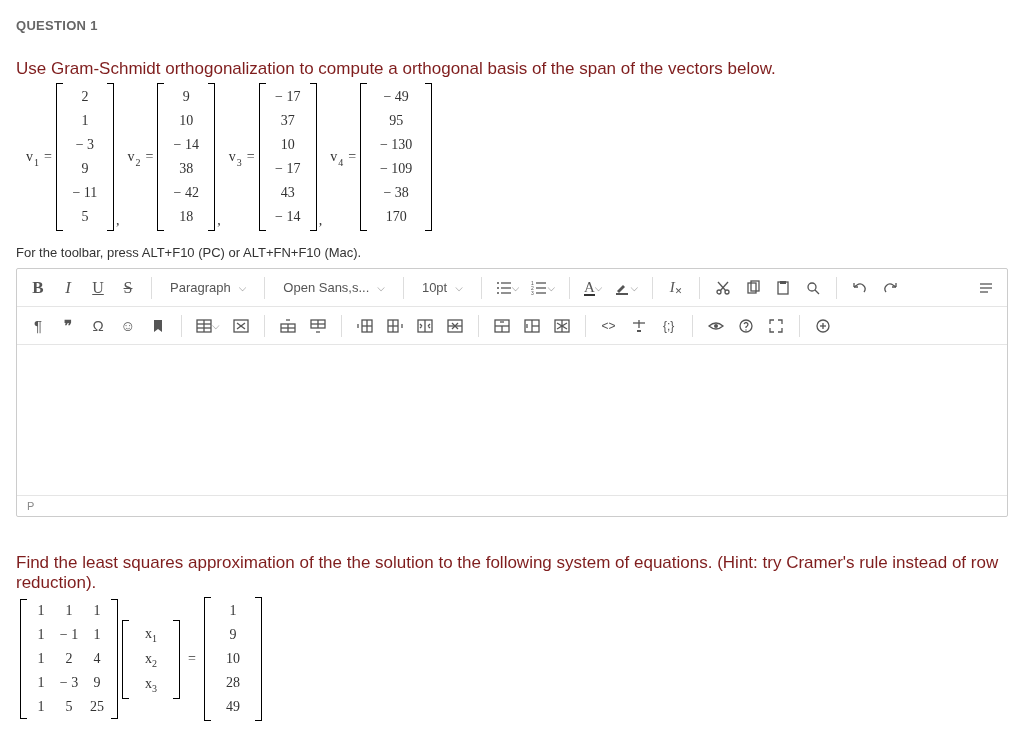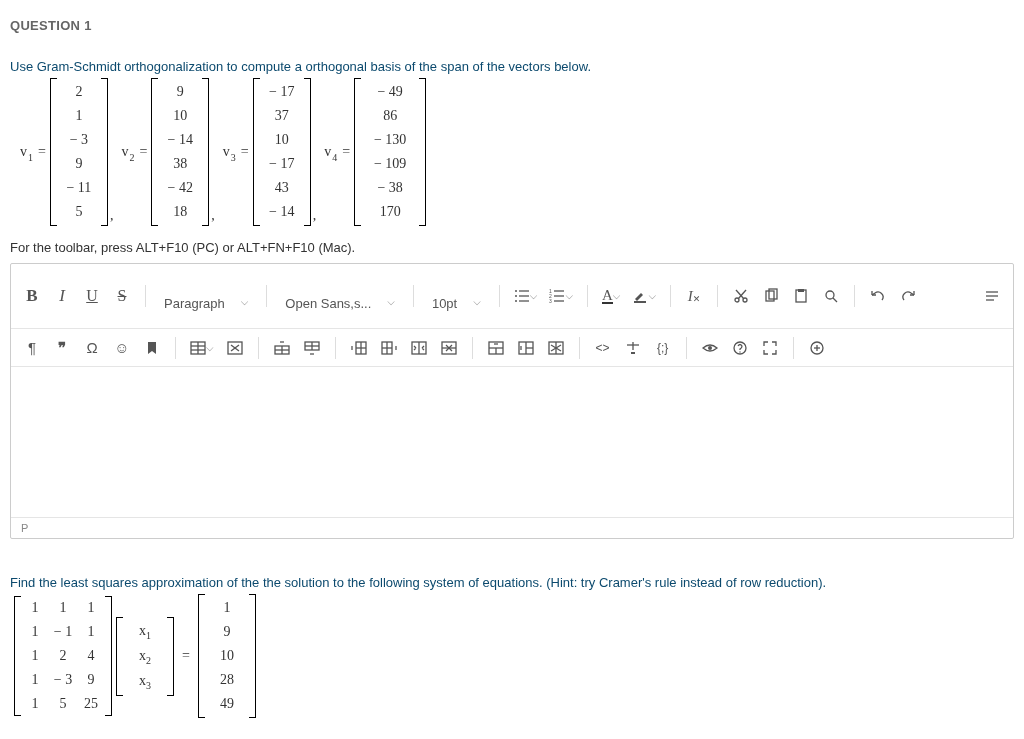--- a/index.html
+++ b/index.html
@@ -5,29 +5,29 @@
   * { box-sizing: border-box; }
   body {
     margin: 0;
     padding: 0;
     font-family: Arial, Helvetica, sans-serif;
     background: #fff;
     color: #333;
     font-size: 13px;
   }
   .container { width: 1024px; padding: 0; }
-  .question-block { padding: 18px 10px; }
+  .question-block { padding: 18px 16px; }
   .q-header {
     font-size: 13px;
     font-weight: bold;
     color: #666;
     letter-spacing: 0.3px;
     margin-bottom: 26px;
   }
-  .prompt { font-size: 13px; color: #0c4a6e; margin-bottom: 4px; }
+  .prompt { font-size: 17px; color: #7f1d1d; margin-bottom: 4px; }
 
   
   .eqrow { display: flex; align-items: center; gap: 0; margin: 2px 0 14px 4px; font-family: "Times New Roman", serif; font-size: 14px;}
   .vlabel { display: inline-flex; align-items: center; padding: 0 2px 0 6px; }
   .vlabel .sub { font-size: 10px; position: relative; top: 5px; left: 1px;}
   .eq { padding: 0 4px; }
   .bracket-matrix {
     display: inline-flex;
     align-items: stretch;
   }
@@ -78,28 +78,27 @@
     font-size: 15px;
     padding: 0 4px;
   }
   .tbtn.bold { font-weight: bold; font-family: "Times New Roman", serif; font-size: 17px;}
   .tbtn.italic { font-style: italic; font-family: "Times New Roman", serif; font-size: 17px;}
   .tbtn.underline { text-decoration: underline; font-family: "Times New Roman", serif; font-size: 16px;}
   .tbtn.strike { text-decoration: line-through; font-family: "Times New Roman", serif; font-size: 16px;}
   .sep { width: 1px; height: 22px; background: #ddd; margin: 0 6px; }
   .tsel {
     display: inline-flex;
-    align-items: flex-start;
-    gap: 16px;
+    align-items: center;
+    gap: 8px;
     padding: 0 8px;
     height: 28px;
     color: #555;
     cursor: pointer;
     font-size: 13px;
-    margin-top: 28px;
   }
   .chev { font-size: 10px; color: #999; }
   .tbtn svg { width: 16px; height: 16px; stroke: #555; fill: none; stroke-width: 1.3; }
   .tbtn .fillicon { fill: #555; stroke: none; }
   .editor-area {
     min-height: 150px;
     padding: 8px;
     background: #fff;
   }
   .status-row {
@@ -181,21 +180,21 @@
 
       <span class="vlabel">
           <span>v</span>
           <span class="sub">4</span>
         </span>
       <span class="eq">=</span>
       <span class="bracket-matrix">
         <span class="bracket left"></span>
         <span class="mcol wider">
           <span class="cell">− 49</span>
-          <span class="cell">86</span>
+          <span class="cell">95</span>
           <span class="cell">− 130</span>
           <span class="cell">− 109</span>
           <span class="cell">− 38</span>
           <span class="cell">170</span>
         </span>
         <span class="bracket right"></span>
       </span>
     </div>
 
     <div class="hint">For the toolbar, press ALT+F10 (PC) or ALT+FN+F10 (Mac).</div>

